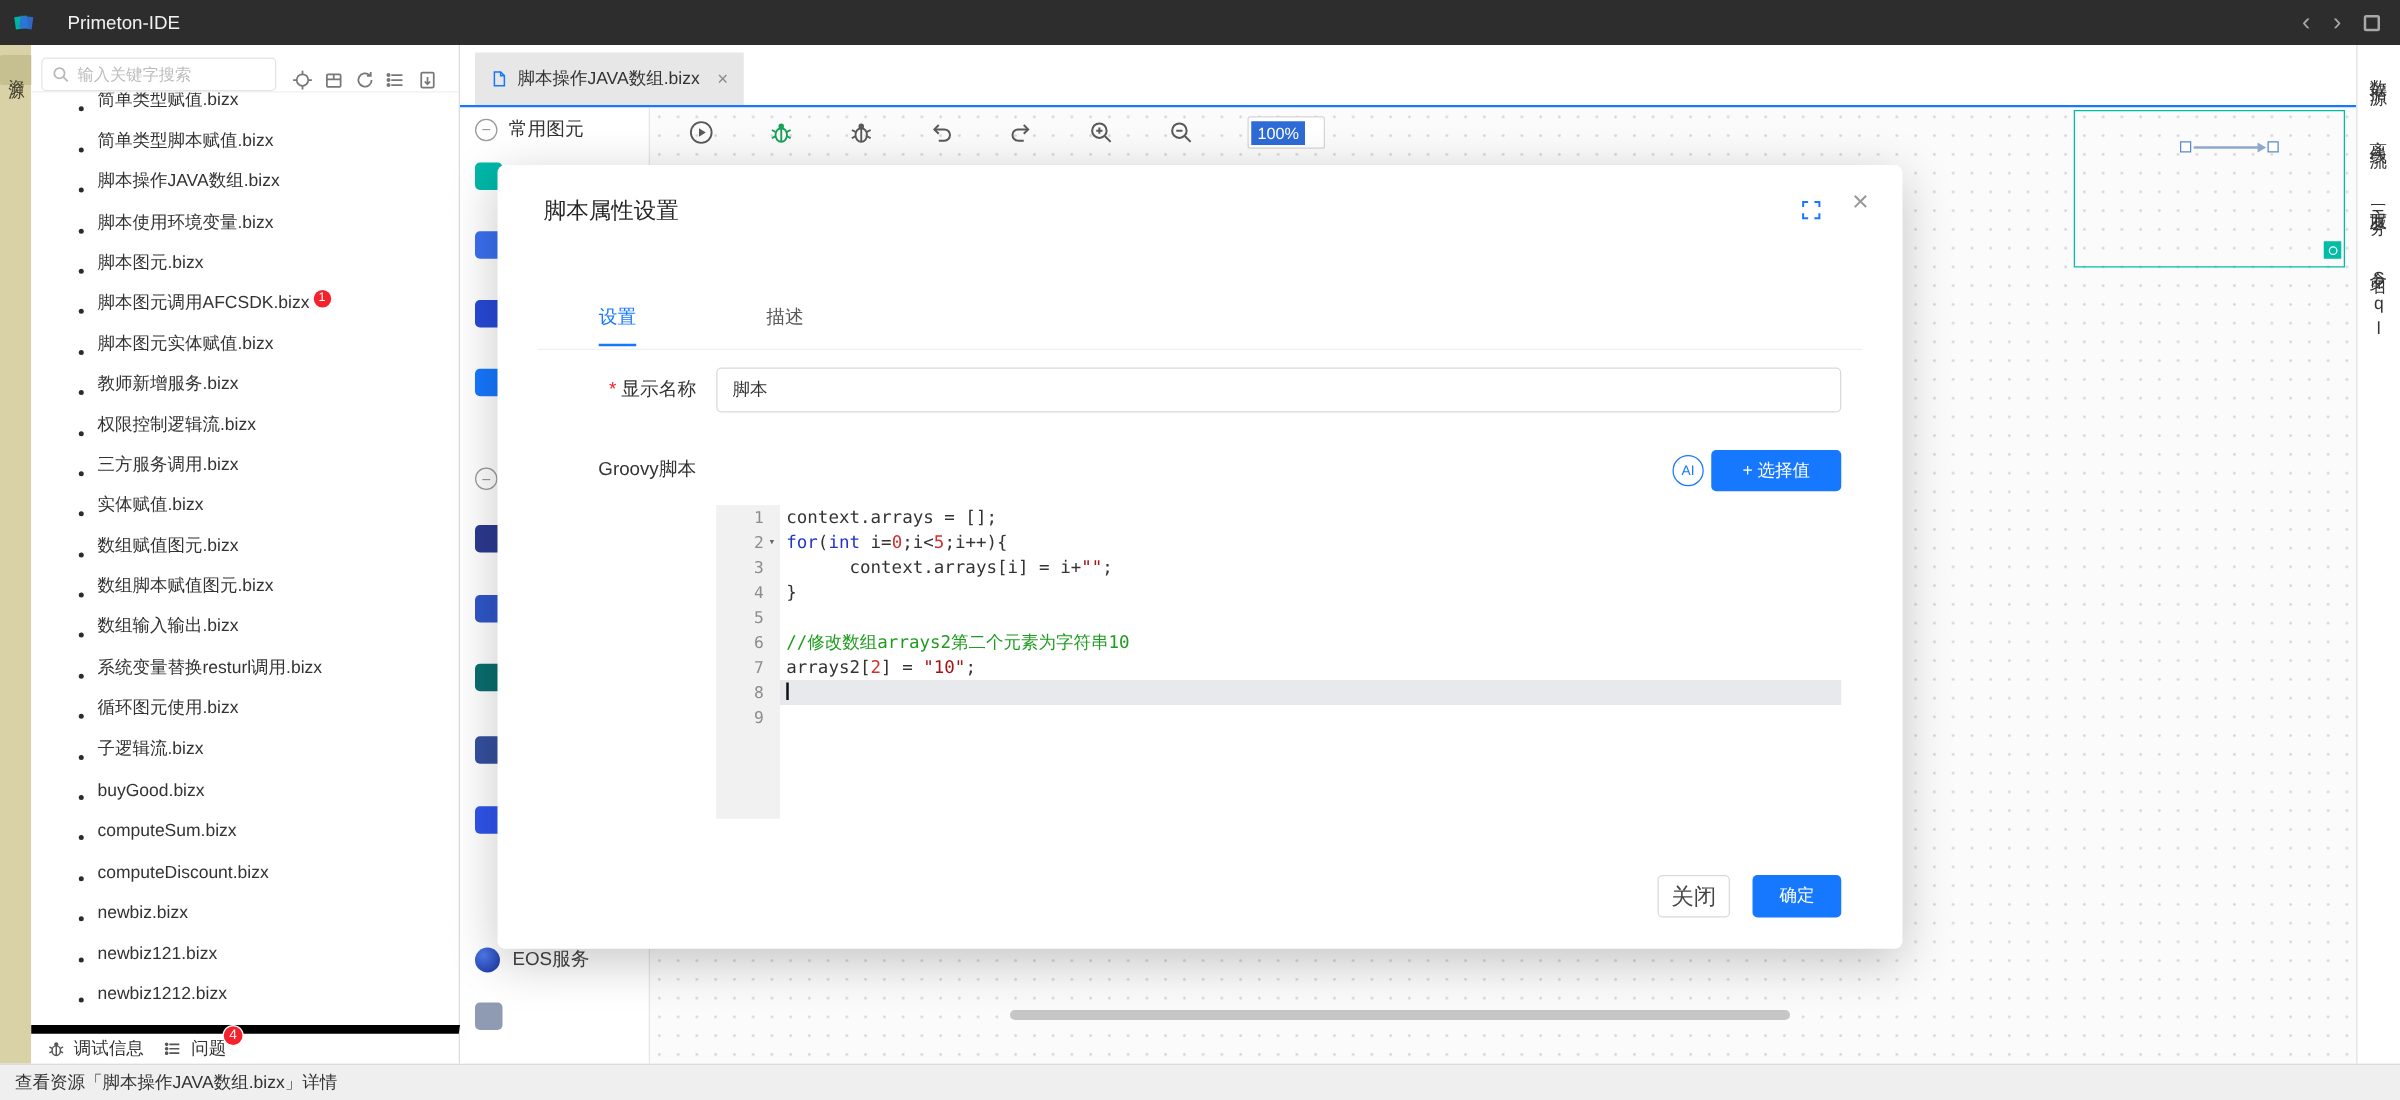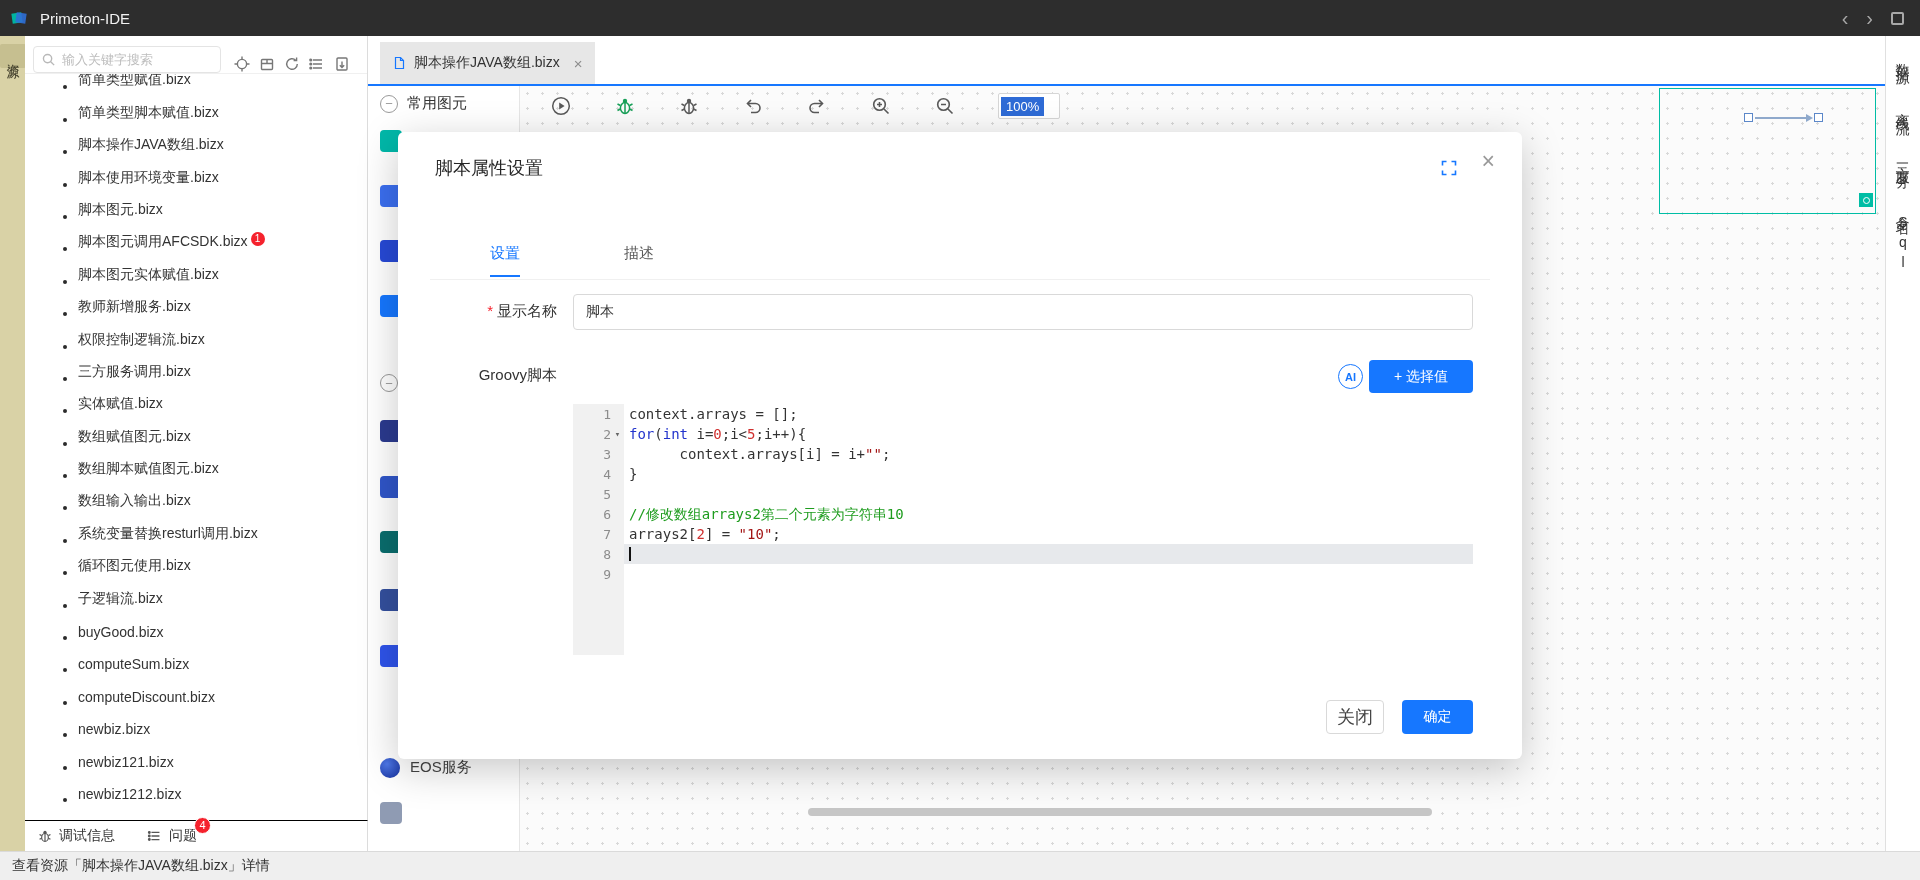--- a/index.html
+++ b/index.html
@@ -3,21 +3,21 @@
 <meta charset="utf-8">
 <style>
 *{margin:0;padding:0;box-sizing:border-box}
 html,body{width:1920px;height:880px;overflow:hidden}
 body{font-family:"Liberation Sans","DejaVu Sans",sans-serif;background:#fff;position:relative;color:#333;font-size:14px}
 svg{display:block}
 
 
 .titlebar{position:absolute;left:0;top:0;width:1920px;height:36px;background:#2d2d2d;display:flex;align-items:center;z-index:3}
 .logo{margin-left:10px}
-.app-title{margin-left:12px;font-size:15px;color:#f2f2f2}
+.app-title{margin-left:26px;font-size:15px;color:#f2f2f2}
 .title-actions{margin-left:auto;display:flex;align-items:center;gap:18px;margin-right:16px;color:#a8a8a8}
 .nav-chevron{font-size:20px;line-height:1;cursor:pointer}
 .win-box{width:13px;height:13px;border:2px solid #a8a8a8;border-radius:2px;cursor:pointer}
 
 
 .left-rail{position:absolute;left:0;top:36px;width:25px;height:815px;background:#d9d2a6;display:flex;flex-direction:column;align-items:center;z-index:1}
 .left-rail-tab{writing-mode:vertical-rl;text-orientation:upright;margin-top:8px;background:#c6bf90;color:#45422e;font-size:13px;letter-spacing:3px;padding:9px 4px;border-radius:2px;cursor:pointer}
 
 
 .explorer{position:absolute;left:25px;top:36px;width:343px;height:784px;background:#fff;border-right:1px solid #dcdcdc;z-index:1;overflow:hidden}
@@ -28,21 +28,21 @@
 .head-icons{display:flex;align-items:center;gap:7px;margin-left:12px}
 .hicon{cursor:pointer;display:flex}
 .tree{position:absolute;left:0;top:38px;right:0;bottom:0;overflow:hidden}
 .tree-item{height:32.4px;display:flex;align-items:flex-end;padding-left:38px;font-size:14px;color:#333;cursor:pointer;white-space:nowrap}
 .tree-item.clipped{margin-top:-17px}
 .tree-item .dot{width:4px;height:4px;border-radius:50%;background:#2b2b2b;margin-right:11px;flex:0 0 auto}
 .badge{background:#f5222d;color:#fff;border-radius:9px;display:inline-flex;align-items:center;justify-content:center;font-size:10px;line-height:1}
 .tree-badge{min-width:14px;height:14px;padding:0 3px;margin-left:3px;transform:translateY(-5px)}
 
 
-.debugbar{position:absolute;left:25px;top:820px;width:343px;height:31px;background:#fff;border-top:1px solid #000000;border-right:1px solid #dcdcdc;display:flex;align-items:center;gap:32px;padding:0 12px;z-index:1}
+.debugbar{position:absolute;left:25px;top:820px;width:343px;height:31px;background:#fff;border-top:7px solid #000000;border-right:1px solid #dcdcdc;display:flex;align-items:center;gap:16px;padding:0 12px;z-index:1}
 .debug-group{display:flex;align-items:center;gap:6px;font-size:14px;color:#333;cursor:pointer;position:relative}
 .problems-badge{min-width:17px;height:17px;padding:0 4px;font-size:11px;position:absolute;top:-10px;right:-14px;border:1px solid #fff}
 
 
 .statusbar{position:absolute;left:0;top:851px;width:1920px;height:29px;background:#efefef;border-top:1px solid #dadada;display:flex;align-items:center;padding:0 12px;font-size:14px;color:#333;z-index:3}
 
 
 .tabbar{position:absolute;left:368px;top:36px;width:1517px;height:50px;background:#fff;border-bottom:2px solid #1677ff;z-index:1}
 .editor-tab{position:absolute;left:12px;top:6px;height:42px;background:#e7e7e7;display:flex;align-items:center;gap:8px;padding:0 12px;font-size:14px;color:#333;cursor:pointer}
 .tab-close{font-size:15px;color:#8c8c8c;margin-left:6px;cursor:pointer}
@@ -74,30 +74,30 @@
 
 
 .right-rail{position:absolute;left:1885px;top:36px;width:35px;height:815px;background:#fff;border-left:1px solid #e0e0e0;display:flex;flex-direction:column;align-items:center;padding-top:8px;z-index:1}
 .rail-item{writing-mode:vertical-rl;text-orientation:upright;font-size:14px;color:#333;letter-spacing:4px;padding:8px 0;margin-bottom:22px;cursor:pointer}
 
 
 .modal{position:absolute;left:398px;top:132px;width:1124px;height:627px;background:#fff;border-radius:6px;box-shadow:0 10px 40px rgba(0,0,0,.22);z-index:10}
 .modal-title{position:absolute;left:37px;top:24px;font-size:18px;color:#262626}
 .modal-expand{position:absolute;right:64px;top:27px;cursor:pointer}
 .modal-close{position:absolute;right:27px;top:18px;font-size:23px;color:#999;cursor:pointer;line-height:1}
-.modal-tabs{position:absolute;left:92px;top:112px;display:flex;gap:104px;font-size:15px}
+.modal-tabs{position:absolute;left:81px;top:112px;display:flex;gap:104px;font-size:15px}
 .mtab{padding-bottom:12px;cursor:pointer;color:#595959}
 .mtab.active{color:#1677ff;border-bottom:2px solid #1677ff}
 .tabs-divider{position:absolute;left:32px;right:32px;top:147px;height:1px;background:#f0f0f0}
 .form-label{position:absolute;left:37px;width:122px;text-align:right;font-size:15px;color:#333}
 .lbl-name{top:170px}
 .lbl-groovy{top:234px}
 .req{color:#f5222d;margin-right:4px}
 .name-input{position:absolute;left:175px;top:162px;width:900px;height:36px;border:1px solid #d9d9d9;border-radius:4px;padding:0 12px;font-size:14px;color:#333;outline:none}
-.ai-chip{position:absolute;left:940px;top:232px;width:25px;height:25px;border:1.5px solid #1677ff;border-radius:50%;color:#1677ff;font-size:11px;font-weight:bold;display:flex;align-items:center;justify-content:center;cursor:pointer;background:#fff}
+.ai-chip{position:absolute;left:940px;top:232px;width:25px;height:25px;border:1.5px solid #1677ff;border-radius:50%;color:#1677ff;font-size:11px;font-weight:normal;display:flex;align-items:center;justify-content:center;cursor:pointer;background:#fff}
 .btn-select{position:absolute;left:971px;top:228px;width:104px;height:33px;background:#1677ff;color:#fff;border:none;border-radius:4px;font-size:14px;cursor:pointer}
 .code-editor{position:absolute;left:175px;top:272px;width:900px;height:251px;background:#fff;font-family:"DejaVu Sans Mono","Liberation Mono",monospace}
 .gutter{position:absolute;left:0;top:0;width:51px;height:251px;background:#f1f1f1}
 .gut-row{height:20px;display:flex;align-items:center;justify-content:flex-end;font-size:13px;color:#8c8c8c}
 .gut-row .fold{width:13px;font-size:9px;color:#666;text-align:center}
 .gut-row .ln{text-align:right}
 .code-lines{position:absolute;left:51px;top:0;right:0}
 .code-row{height:20px;line-height:20px;white-space:pre;font-size:14px;padding-left:5px}
 .code-row.active{background:#e7e9ec}
 .cursor{display:inline-block;width:1.5px;height:14px;background:#111;vertical-align:-2px}

